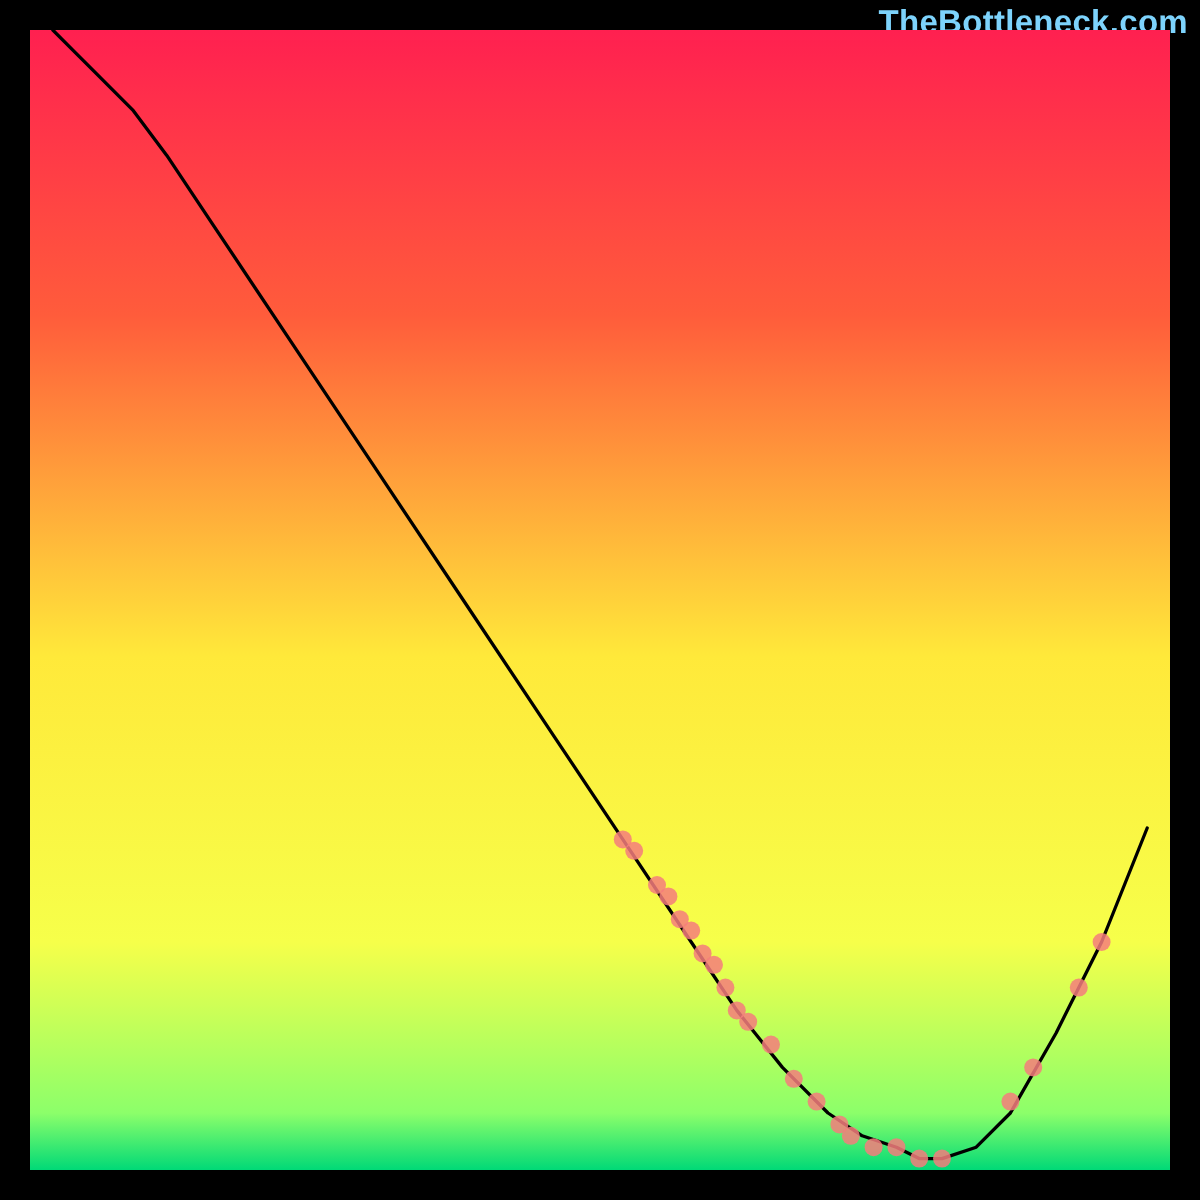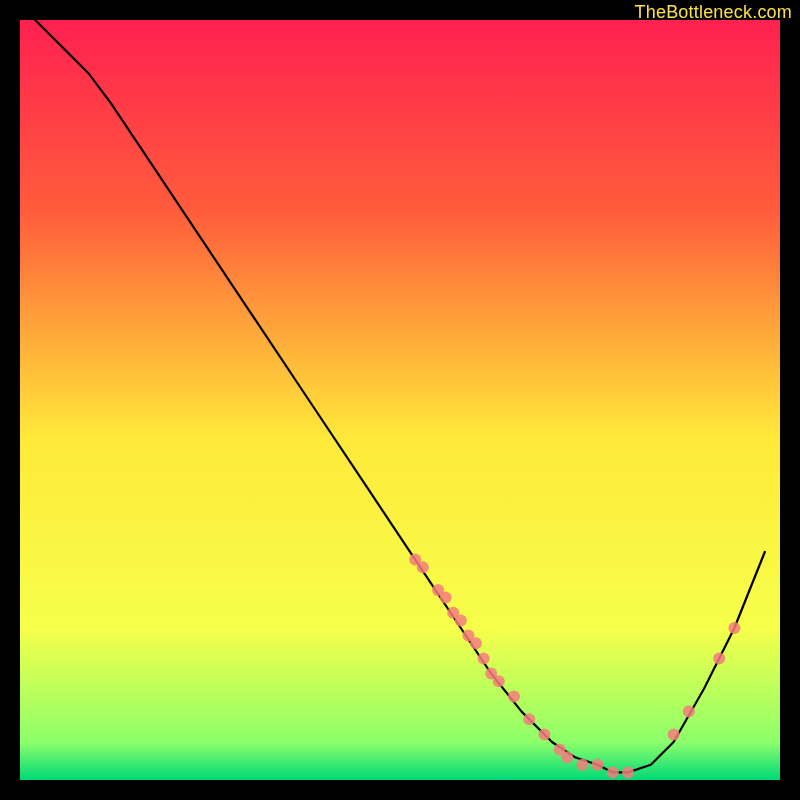--- a/index.html
+++ b/index.html
@@ -21,23 +21,23 @@
     position: absolute;
     left: 20px;
     top: 20px;
     width: 760px;
     height: 760px;
   }
   .watermark {
     position: absolute;
     top: 2px;
     right: 8px;
-    color: #fde047;
-    font-size: 18px;
-    font-weight: normal;
+    color: #7dd3fc;
+    font-size: 22px;
+    font-weight: bold;
     letter-spacing: 0.2px;
     user-select: none;
   }
   svg { display: block; }
 </style>
 </head>
 <body>
 
 <div class="frame">
   <div class="watermark">TheBottleneck.com</div>

